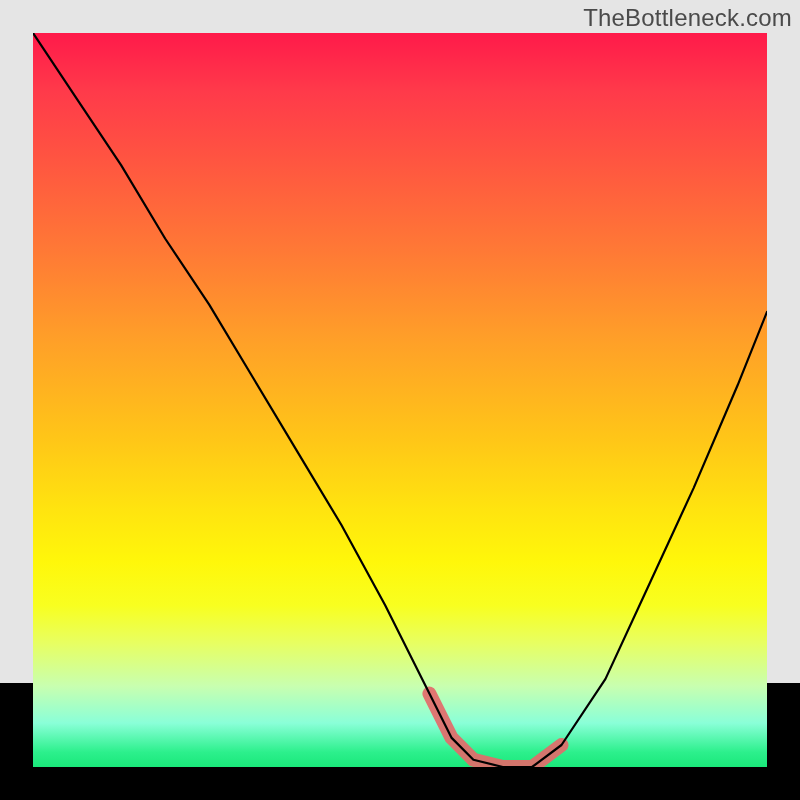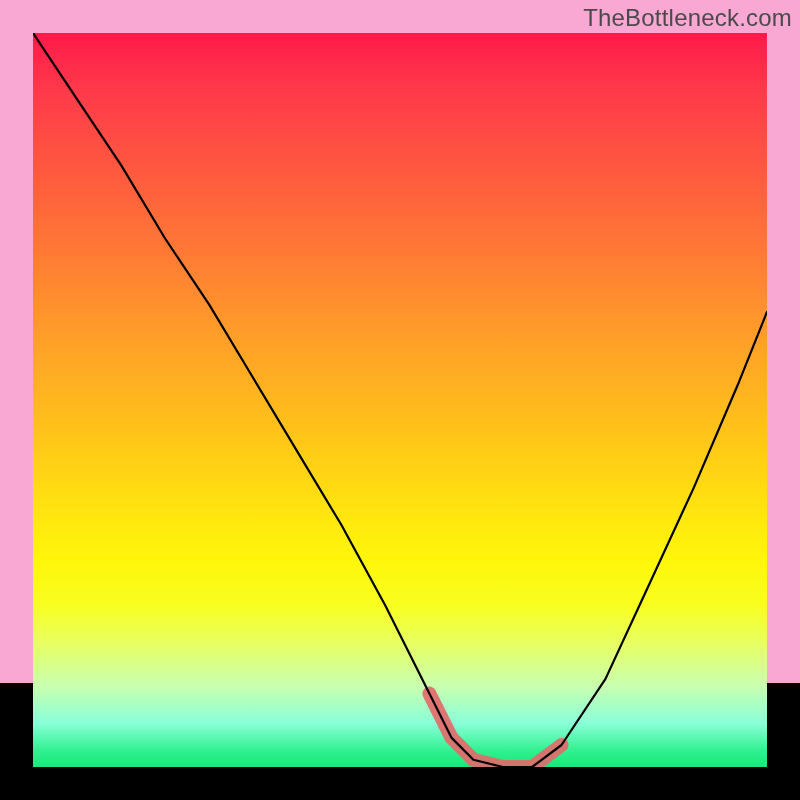--- a/index.html
+++ b/index.html
@@ -1,21 +1,21 @@
 <!DOCTYPE html>
 <html><head>
 <meta charset="utf-8">
 <style>
   * { margin: 0; padding: 0; box-sizing: border-box; }
   html, body { width: 800px; height: 800px; overflow: hidden; background: #000; }
   .container {
     position: relative;
     width: 800px;
     height: 683px;
-    background: #f9a8d4;
+    background: #e5e5e5;
   }
   .watermark {
     position: absolute;
     top: 4px;
     right: 8px;
     color: #4a4a4a;
     font-family: Arial, Helvetica, sans-serif;
     font-size: 24px;
     font-weight: 500;
     letter-spacing: 0.2px;

